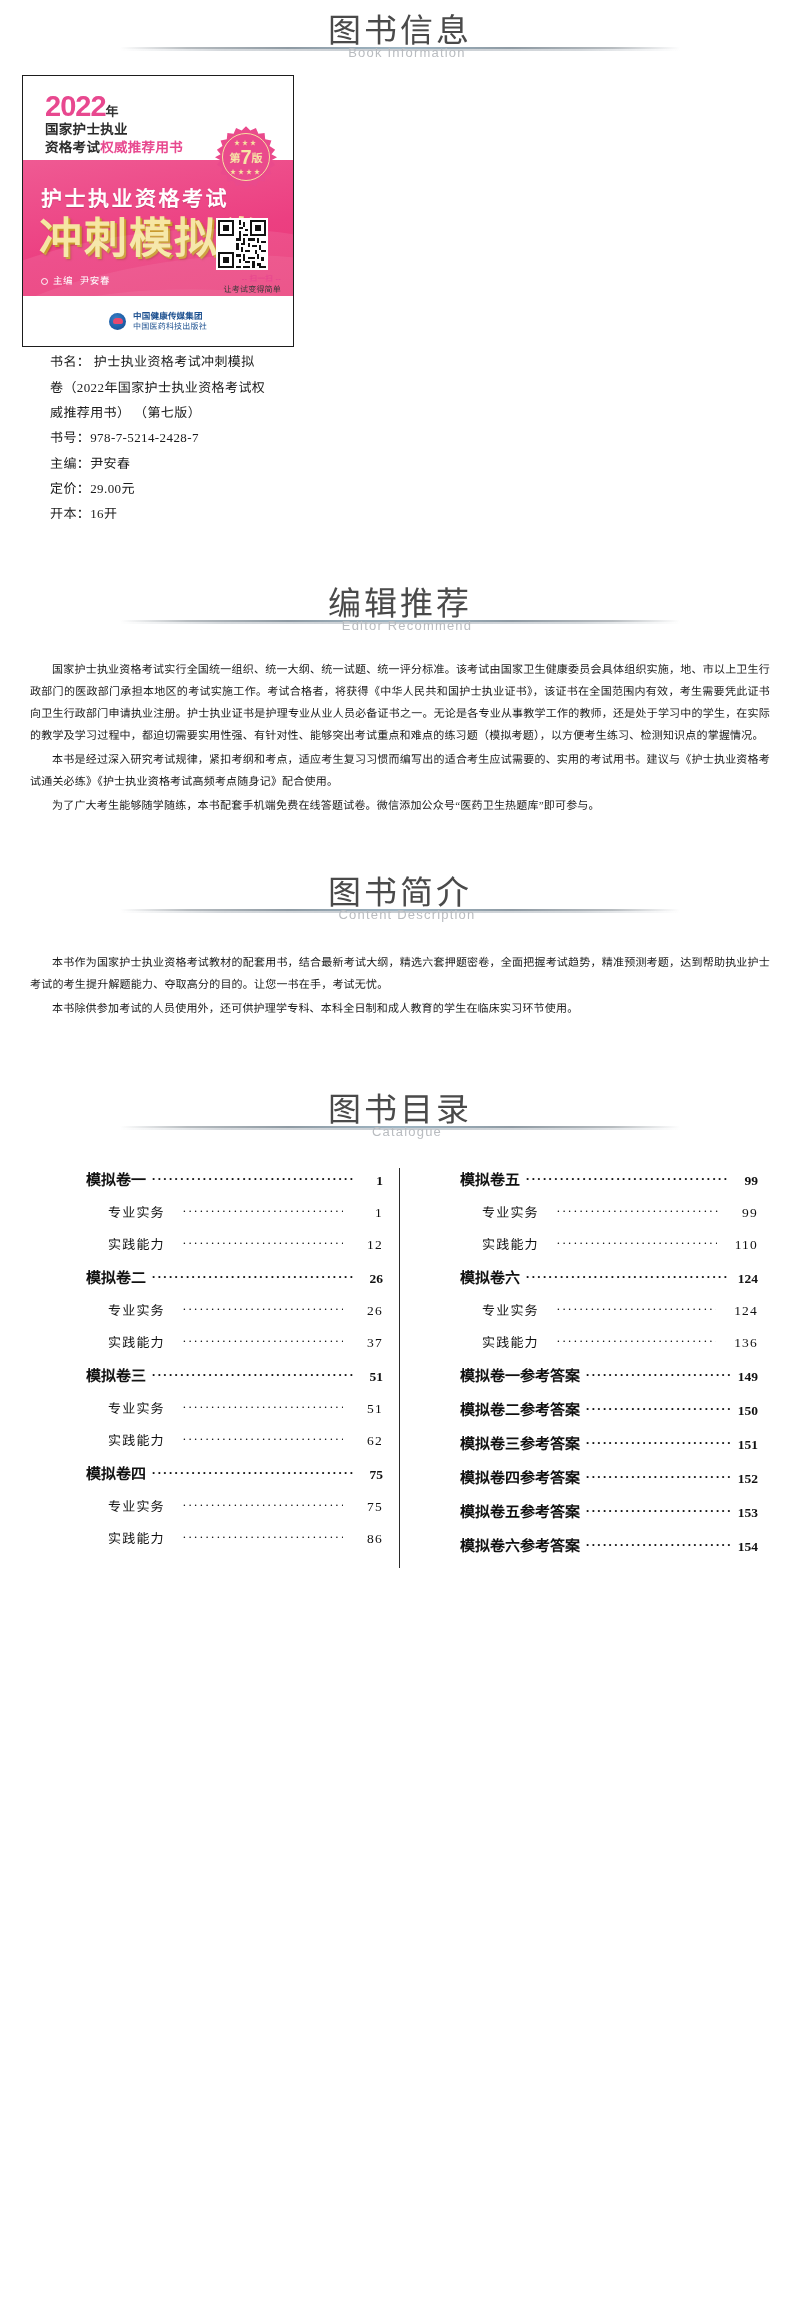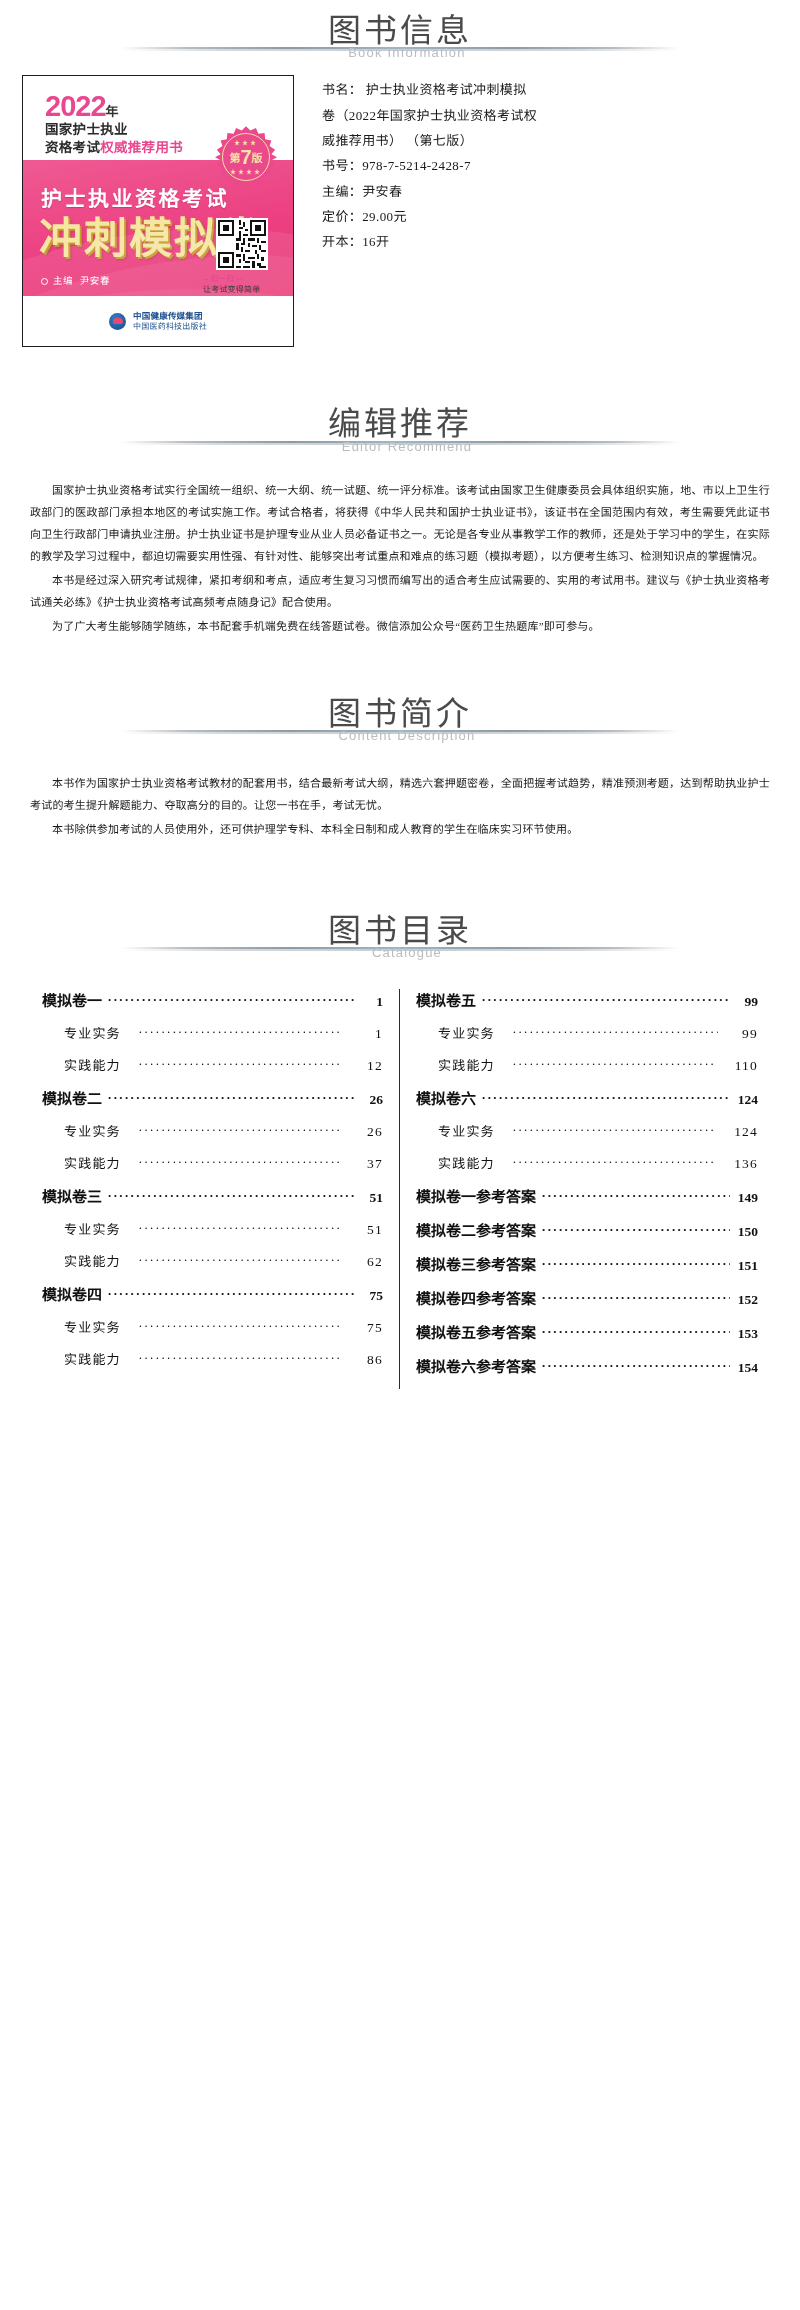--- a/index.html
+++ b/index.html
@@ -74,20 +74,21 @@
        rgba(200,205,210,.75) 82%,
        rgba(255,255,255,0) 100%);
     filter: blur(.4px);
   }
 
   
   .info-block {
     display: flex;
     align-items: flex-start;
     padding: 26px 20px 0 22px;
+    flex-direction: column;
   }
 
   
   .cover {
     width: 272px;
     height: 272px;
     border: 1px solid #1d1d1d;
     position: relative;
     overflow: hidden;
     background: #ffffff;
@@ -228,21 +229,21 @@
   }
   .badge .dots-top { top: 12px; }
   .badge .dots-bot { bottom: 12px; }
 
   
   .qr-block {
     position: absolute;
     right: 12px;
     bottom: 52px;
     width: 78px;
-    text-align: left;
+    text-align: right;
     z-index: 7;
   }
   .qr-code {
     width: 52px; height: 52px;
     margin: 0 auto;
     background: #ffffff;
     padding: 2px;
   }
   .qr-code svg { display: block; }
   .qr-scan {
@@ -334,20 +335,21 @@
     padding: 0 16px;
   }
   .toc-col.left { border-right: 1px solid #2b2b2b; }
   .toc-row {
     display: flex;
     align-items: baseline;
     font-family: "Liberation Serif", "DejaVu Serif", serif;
     color: #111;
     margin-bottom: 13px;
     white-space: nowrap;
+    margin-left: 44px;
   }
   .toc-row.lvl1 {
     font-size: 15px;
     font-weight: bold;
   }
   .toc-row.lvl2 {
     font-size: 13px;
     padding-left: 22px;
     letter-spacing: 1.2px;
     gap: 12px;

